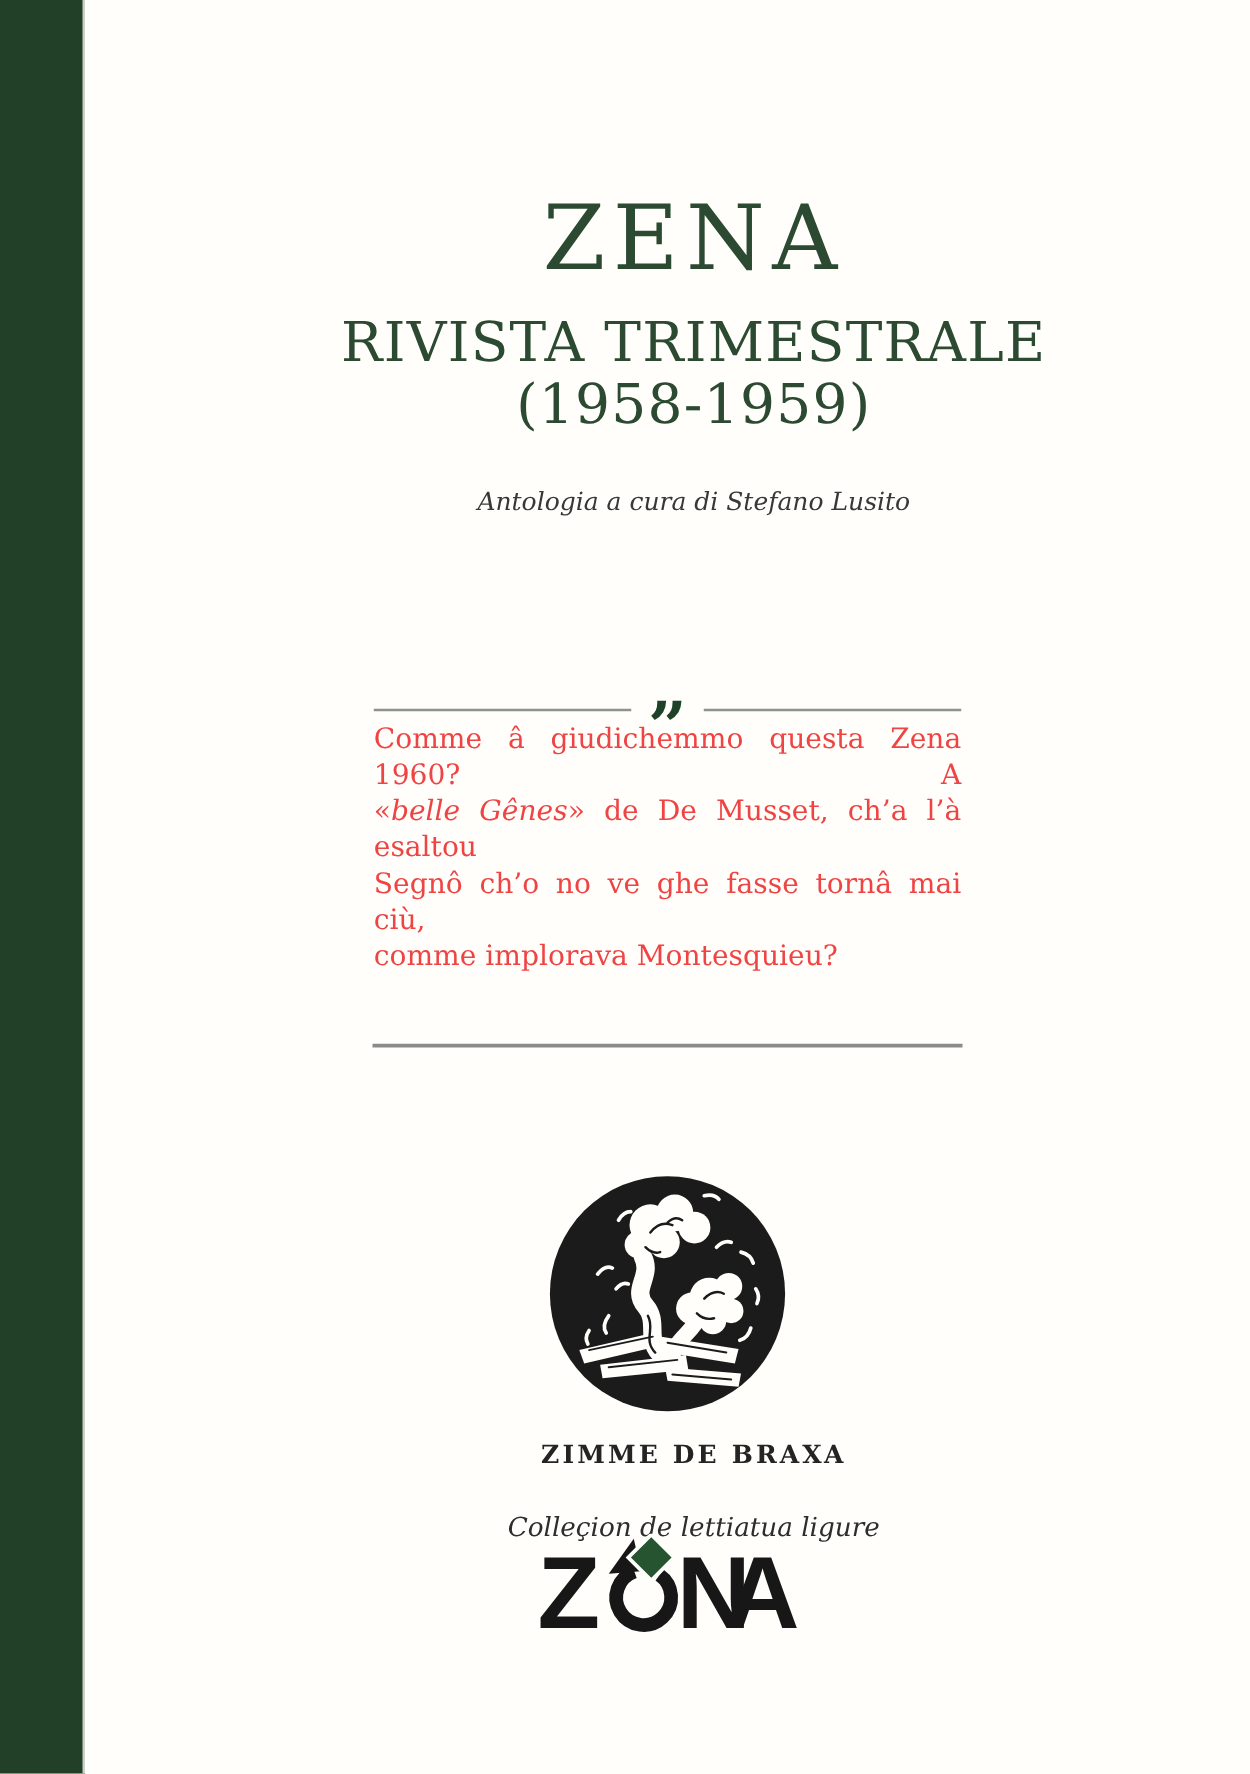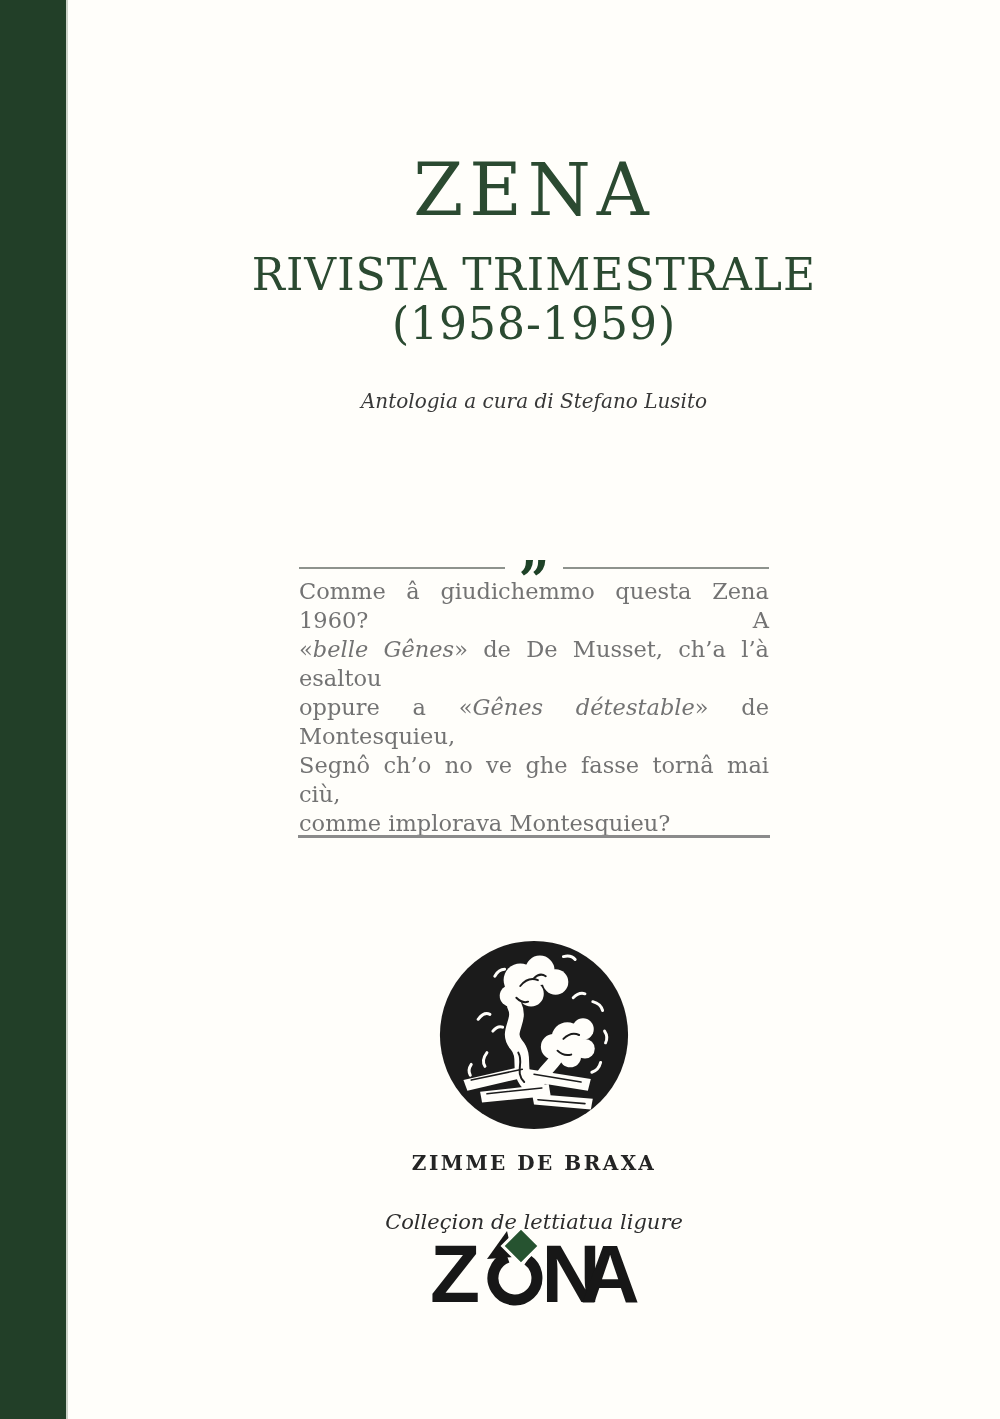--- a/index.html
+++ b/index.html
@@ -13,21 +13,21 @@
   }
   .spine {
     position: absolute;
     left: 0; top: 0;
     width: 66px; height: 100%;
     background: #223f28;
     border-right: 2px solid #ccd2c8;
   }
   .content {
     position: absolute;
-    left: 68px; top: 0; right: 0; bottom: 0;
+    left: 68px; top: 0; right: 0; bottom: 0; padding-left: 21px;
   }
   .centered-text { position: absolute; width: 100%; text-align: center; }
 
   .book-title {
     top: 154px;
     font-size: 72px;
     line-height: 1;
     letter-spacing: 6px;
     color: #2b4a31;
   }
@@ -67,21 +67,21 @@
   }
 
   .quote-text {
     position: absolute;
     top: 577px;
     left: 50%;
     transform: translateX(-50%);
     width: 470px;
     font-size: 22.5px;
     line-height: 29px;
-    color: #737373;
+    color: #ef4444;
   }
   .quote-line { text-align: justify; text-align-last: justify; white-space: normal; }
   .quote-line.last { text-align-last: left; }
   .quote-line .it { font-style: italic; }
 
   .quote-bottom-rule {
     position: absolute;
     top: 835px;
     left: 50%;
     transform: translateX(-50%);
@@ -147,21 +147,20 @@
 
     <div class="quote-divider">
       <div class="divider-line"></div>
       <div class="quote-mark">”</div>
       <div class="divider-line"></div>
     </div>
 
     <div class="quote-text">
         <div class="quote-line"><span>Comme â giudichemmo questa Zena 1960? A</span></div>
         <div class="quote-line"><span>«</span><span class="it">belle Gênes</span><span>» de De Musset, ch’a l’à esaltou</span></div>
-        <div class="quote-line"><span>oppure a «</span><span class="it">Gênes détestable</span><span>» de Montesquieu,</span></div>
         <div class="quote-line"><span>Segnô ch’o no ve ghe fasse tornâ mai ciù,</span></div>
         <div class="quote-line last"><span>comme implorava Montesquieu?</span></div>
       </div>
 
     <div class="quote-bottom-rule"></div>
 
     <div class="illustration-wrap">
       <svg viewBox="0 0 200 200" width="196" height="196">
         <circle cx="100" cy="100" r="96" fill="#1b1b1b"></circle>
 

